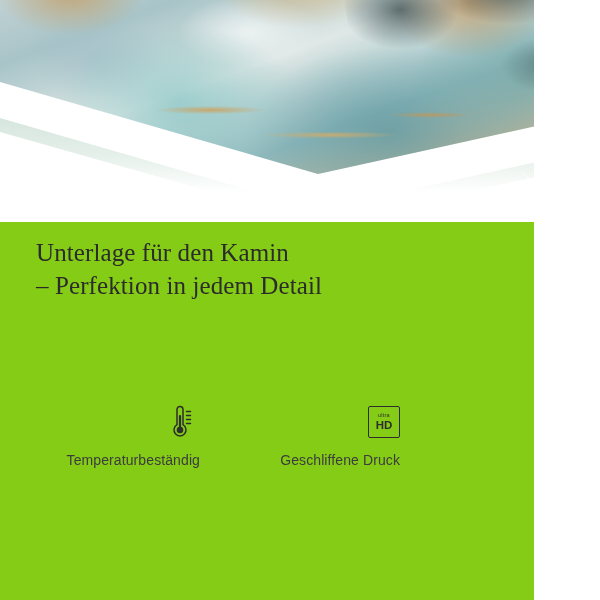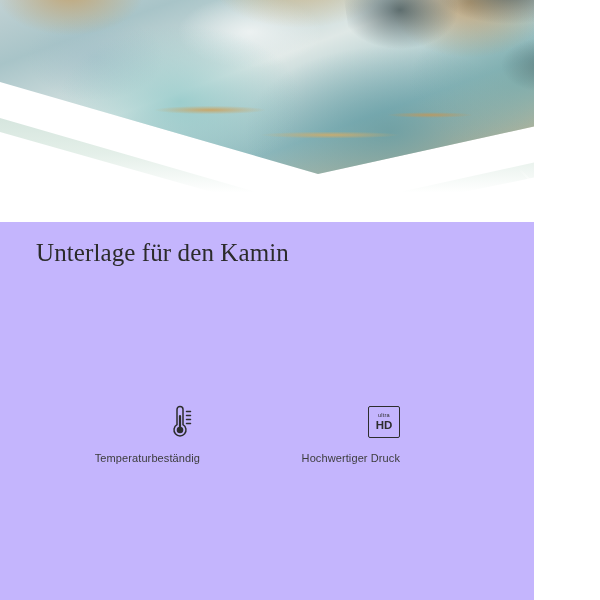--- a/index.html
+++ b/index.html
@@ -10,21 +10,21 @@
     width: 600px;
     height: 600px;
     background: #ffffff;
     font-family: "Liberation Sans", sans-serif;
     overflow: hidden;
   }
   .page {
     position: relative;
     width: 534px;
     height: 600px;
-    background: #c4b5fd;
+    background: #84cc16;
     overflow: hidden;
   }
 
   
   .hero {
     position: relative;
     width: 600px;
     height: 222px;
     overflow: hidden;
     background: #ffffff;
@@ -190,21 +190,21 @@
     justify-content: flex-start;
   }
   .feature .glyph {
     height: 44px;
     display: flex;
     align-items: center;
     justify-content: center;
   }
   .feature .flabel {
     margin-top: 8px;
-    font-size: 11px;
+    font-size: 14px;
     color: #3c3c3c;
     text-align: center;
     letter-spacing: 0.1px;
     margin-left: 33px;
   }
   .hd-box {
     width: 30px;
     height: 30px;
     border: 1.6px solid #2d2d2d;
     border-radius: 2px;
@@ -240,20 +240,21 @@
       <div class="glass-shine"></div>
     </div>
     <div class="sparkle"></div>
     <div class="sparkle-diag"></div>
   </div>
 
   <div class="content">
 
     <h1 class="headline">
       <span>Unterlage für den Kamin</span>
+      <span class="l2">– Perfektion in jedem Detail</span>
     </h1>
 
 
     <div class="features">
 
       <div class="feature">
         <div class="glyph">
           <svg width="40" height="40" viewBox="0 0 40 40" fill="none" stroke="#2d2d2d" stroke-width="1.5" stroke-linecap="round">
             <path d="M17 7.5a3 3 0 0 1 6 0v15.2a6 6 0 1 1-6 0V7.5z"></path>
             <circle cx="20" cy="28" r="3.3" fill="#2d2d2d" stroke="none"></circle>
@@ -267,21 +268,21 @@
         <div class="flabel">Temperaturbeständig</div>
       </div>
 
       <div class="feature">
         <div class="glyph">
           <div class="hd-box">
             <span class="ultra">ultra</span>
             <span class="hd">HD</span>
           </div>
         </div>
-        <div class="flabel">Hochwertiger Druck</div>
+        <div class="flabel">Geschliffene Druck</div>
       </div>
 
 
 
 
 
     </div>
   </div>
 </div>
 

